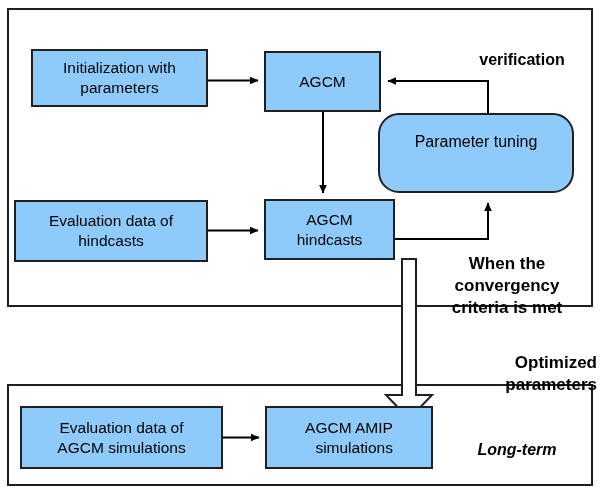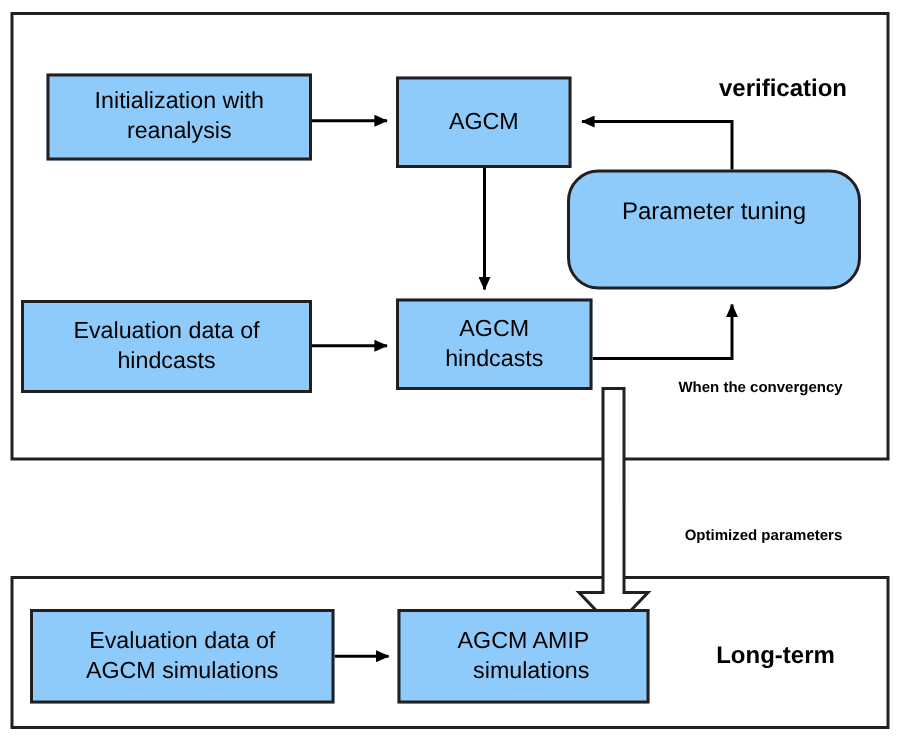--- a/index.html
+++ b/index.html
@@ -57,32 +57,32 @@
   .side-label {
     position: absolute;
     font-weight: bold;
     color: #000000;
     text-align: center;
     font-size: 16px;
     line-height: 1.3;
     font-family: "Liberation Sans", sans-serif;
   }
   #label-short { left: 458px; top: 29px;  width: 128px; }
-  #label-long  { left: 447px; top: 428px; width: 140px; }
+  #label-long  { left: 447px; top: 440px; width: 140px; font-style: italic; }
 
   .note {
     position: absolute;
     font-weight: bold;
     color: #000000;
-    font-size: 10px;
+    font-size: 17px;
     line-height: 1.28;
     font-family: "Liberation Sans", sans-serif;
   }
   #note-convergence { left: 419px; top: 253px; width: 176px; text-align: center; }
-  #note-optimized   { left: 421px; top: 352px; width: 176px; text-align: center; }
+  #note-optimized   { left: 421px; top: 352px; width: 176px; text-align: right; }
 
   svg.overlay {
     position: absolute;
     left: 0; top: 0;
     width: 600px;
     height: 495px;
     pointer-events: none;
   }
 </style>
 </head>
@@ -125,21 +125,21 @@
     </g>
 
     <g>
       <path d="M402,259 L416,259 L416,395 L432,395 L409,419 L386,395 L402,395 Z" fill="#ffffff" stroke="#231f20" stroke-width="2" stroke-linejoin="miter"></path>
     </g>
   </svg>
 
   <div class="node" id="node-init">
     <span>
       <span>Initialization with</span><br>
-      <span>reanalysis</span>
+      <span>parameters</span>
     </span>
   </div>
 
   <div class="node" id="node-agcm">
     <span>AGCM</span>
   </div>
 
   <div class="node" id="node-eval-h">
     <span>
       <span>Evaluation data of</span><br>
@@ -179,19 +179,20 @@
     <br>
     <span>verification</span>
   </div>
 
   <div class="side-label" id="label-long">
     <span>Long-term</span><br>
   </div>
 
   <div class="note" id="note-convergence">
     <span>When the convergency</span><br>
+    <span>criteria is met</span>
   </div>
 
   <div class="note" id="note-optimized">
     <span>Optimized parameters</span>
   </div>
 
 </div>
 
 </body></html>

